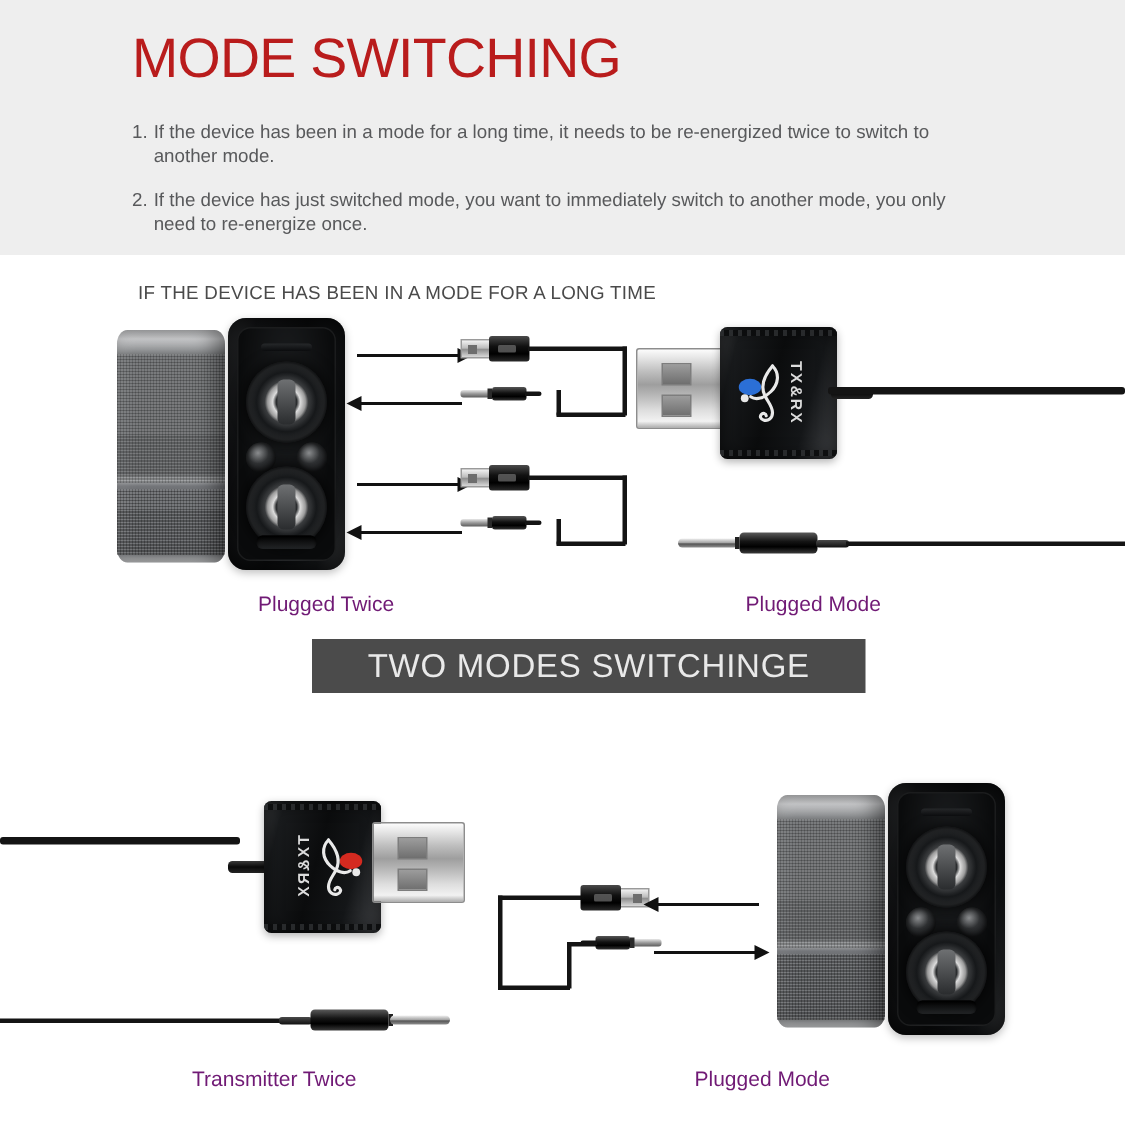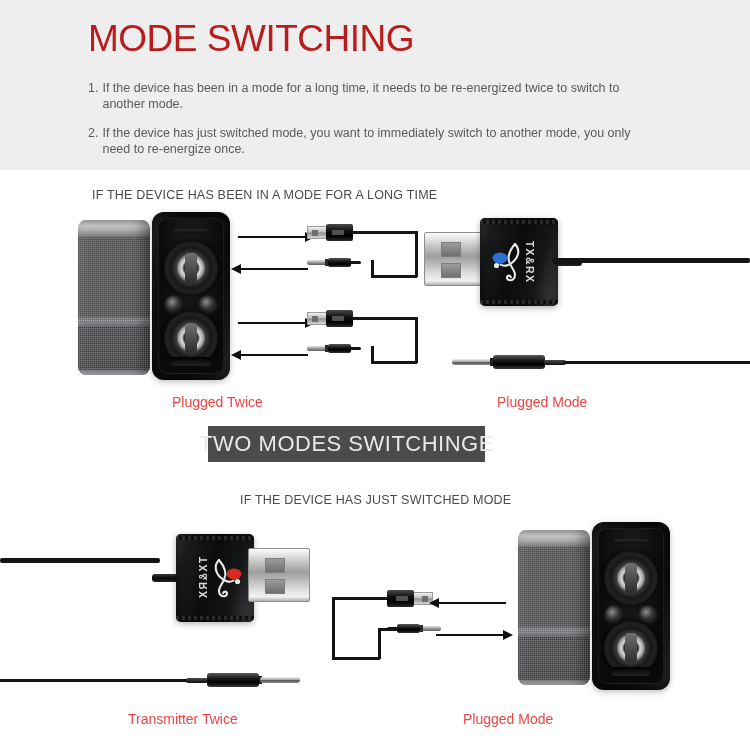--- a/index.html
+++ b/index.html
@@ -36,32 +36,32 @@
   .sec-head{
     position:absolute;
     font-size:12.5px;color:#4a4a4a;letter-spacing:0.2px;
     white-space:nowrap;
   }
   #sec-head-1{left:92px;top:188px;}
   #sec-head-2{left:240px;top:493px;}
 
   
   .banner{
-    position:absolute;left:208px;top:426px;width:277px;height:36px;
+    position:absolute;left:208px;top:426px;width:369px;height:36px;
     background:#4b4b4b;
     display:flex;align-items:center;justify-content:center;
   }
   .banner span{
     color:#e9e9e9;font-size:22px;letter-spacing:0.5px;
     font-weight:400;white-space:nowrap;
   }
 
   
   .caption{
-    position:absolute;font-size:14px;color:#ef4444;
+    position:absolute;font-size:14px;color:#701a75;
     white-space:nowrap;font-weight:400;
   }
   #cap-plugged-twice{left:172px;top:394px;}
   #cap-receiver-mode{left:497px;top:394px;}
   #cap-transmitter-mode{left:128px;top:711px;}
   #cap-plugged-once{left:463px;top:711px;}
 
   
   .speaker-pair{position:absolute;width:155px;height:168px;}
   #speakers-top{left:78px;top:212px;}
@@ -366,21 +366,20 @@
     <div class="a-wire" style="left:112px;width:188px;"></div>
   </div>
 
   <div class="caption" id="cap-plugged-twice">Plugged Twice</div>
   <div class="caption" id="cap-receiver-mode">Plugged Mode</div>
 
   <div class="banner">
     <span>TWO MODES SWITCHINGE</span>
   </div>
 
-  <div class="sec-head" id="sec-head-2">IF THE DEVICE HAS JUST SWITCHED MODE</div>
 
   <div class="wire" style="position:absolute;left:0;top:558px;width:160px;height:5px;background:#141414;border-radius:2px;"></div>
   <div class="dongle" id="dongle-bottom" style="left:152px;top:534px;">
     <div class="tail" style="left:0;width:28px;"></div>
     <div class="shell" style="left:24px;">
       <div class="txrx" style="left:6px;transform:translateY(-50%) rotate(-90deg) scaleX(-1);transform-origin:center;">TX&amp;RX</div>
       <div class="clef" style="right:8px;transform:translateY(-50%) scaleX(-1);">
         <svg viewBox="0 0 44 44" width="44" height="44" aria-hidden="true">
           <ellipse cx="12" cy="18" rx="7.5" ry="5.5" fill="#d42a20" id="accent-bottom-shape"></ellipse>
           <path d="M27 4 C21 11, 19 18, 22 24 C24 28, 27 31, 27 35 C27 39, 24 41, 21 40 C19 39.4, 18.4 37.5, 19.5 36.3 C20.6 35.1, 22.6 35.6, 22.8 37.2" fill="none" stroke="#e9e9e9" stroke-width="2.1" stroke-linecap="round"></path>

